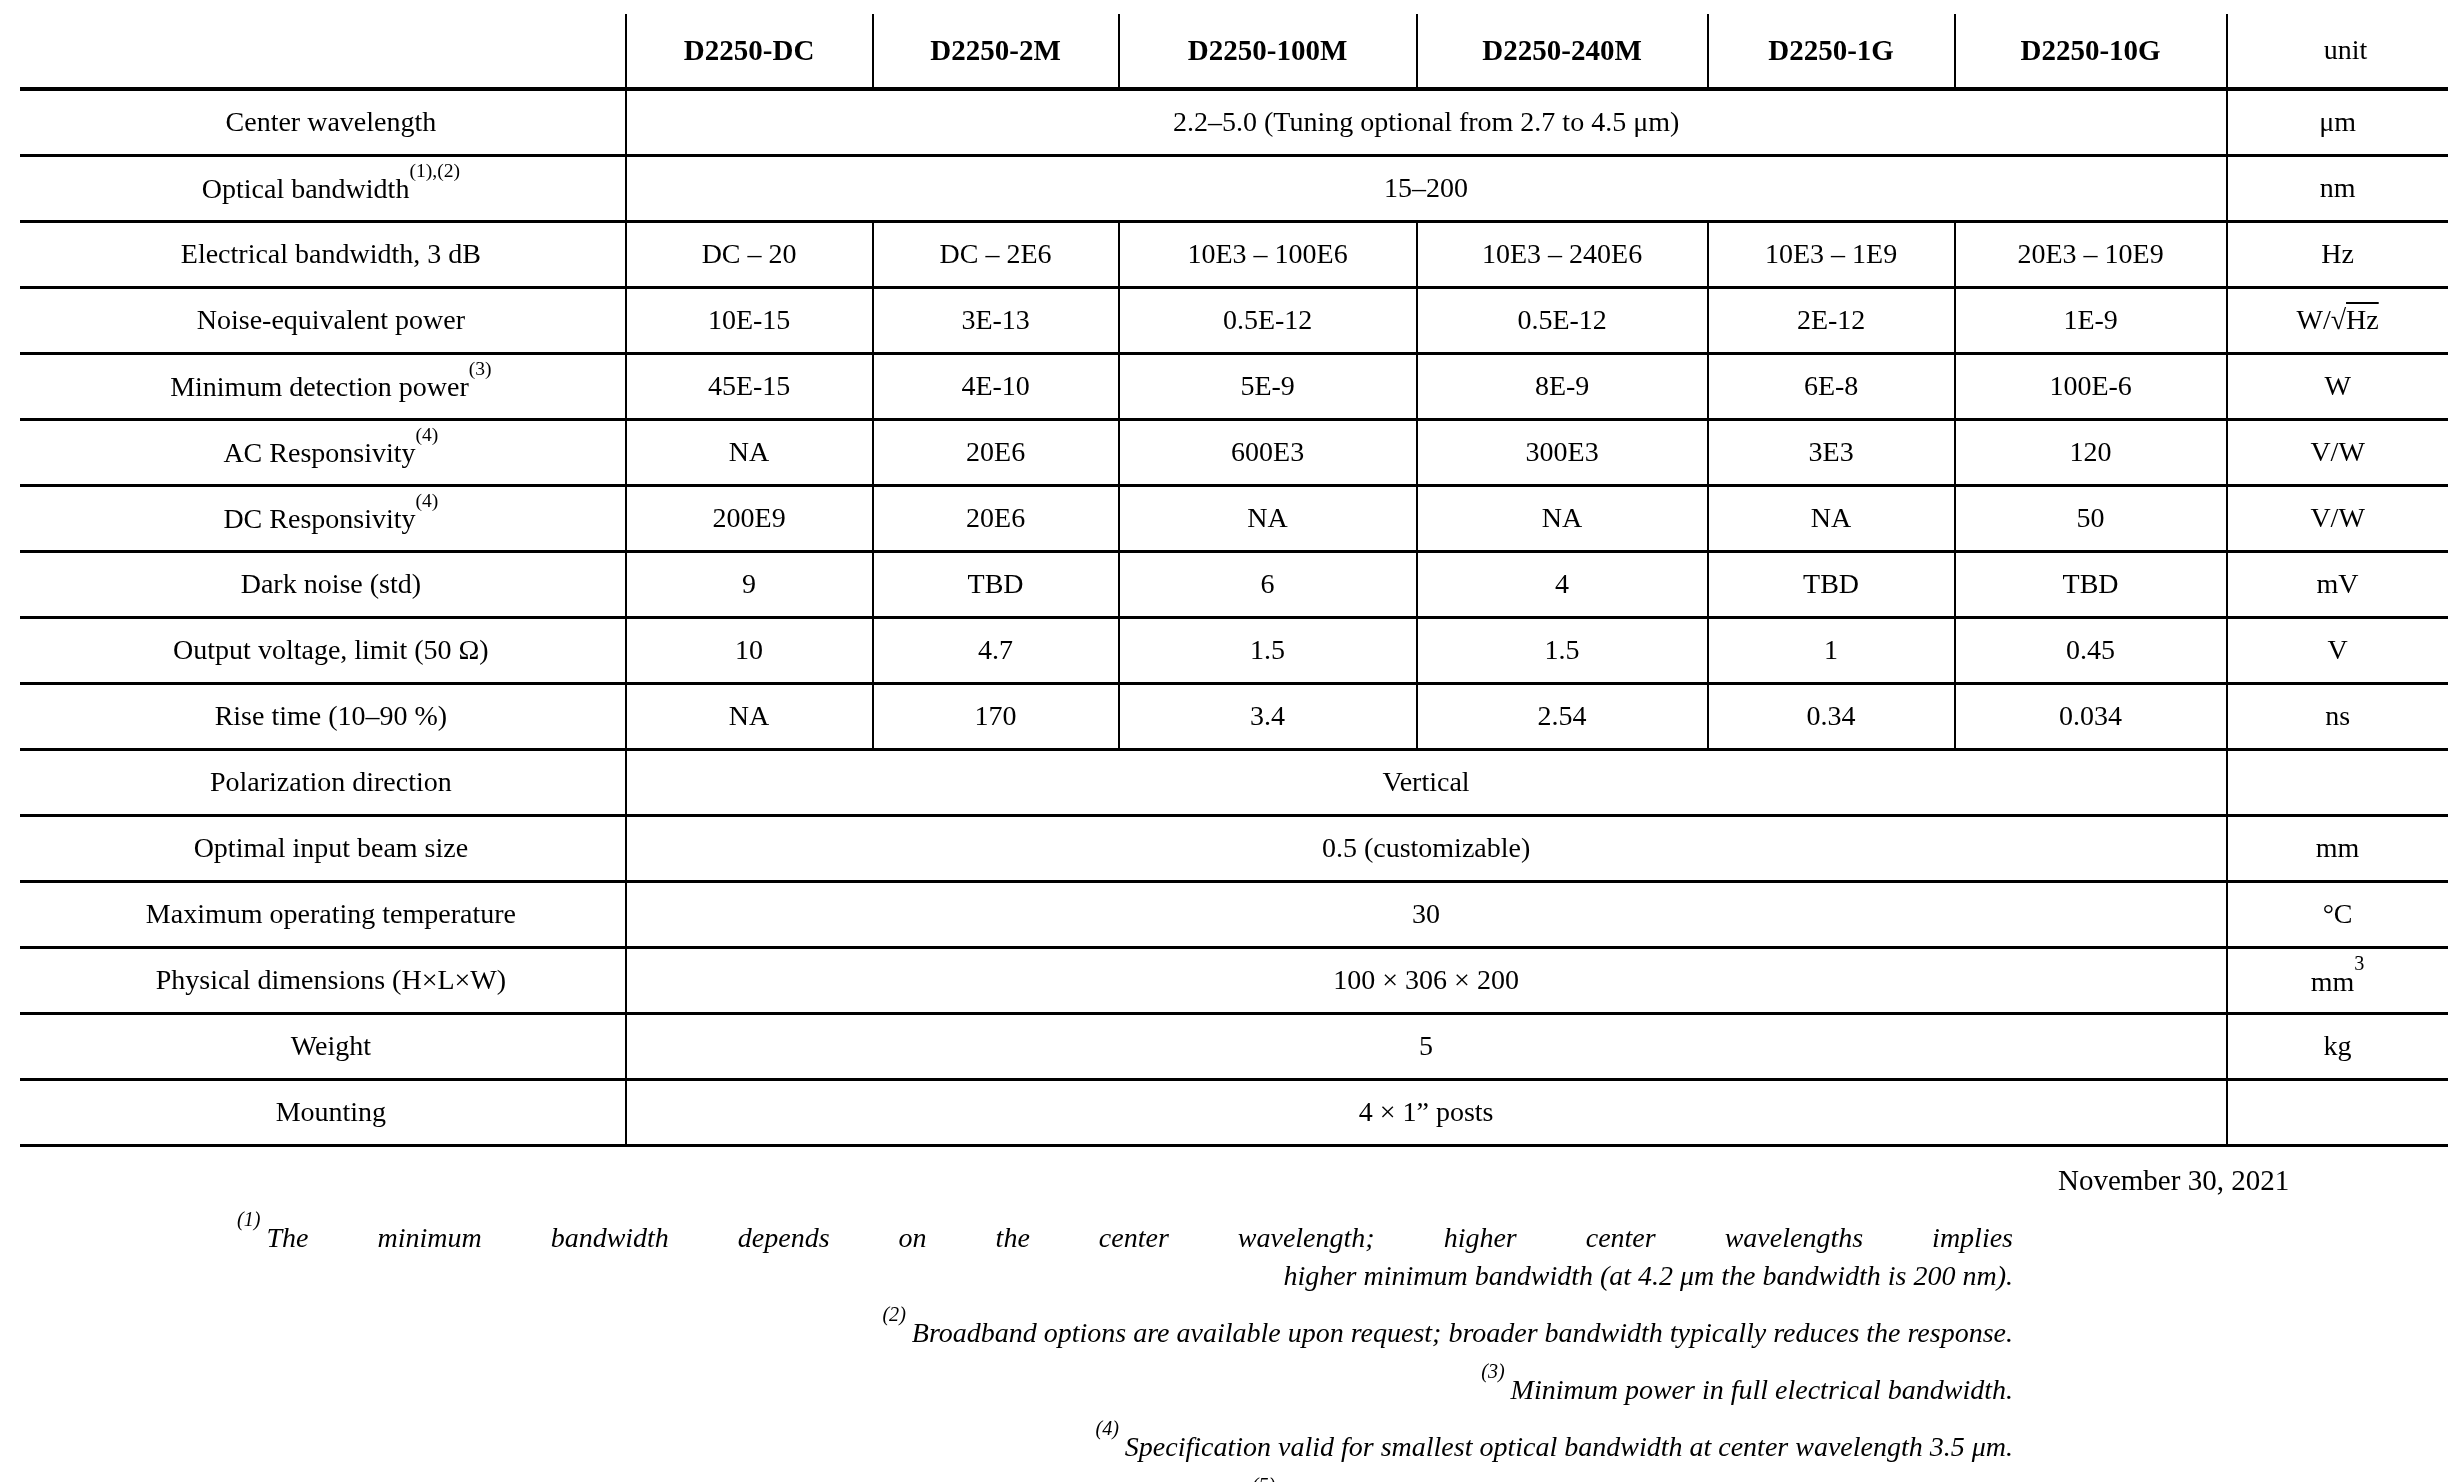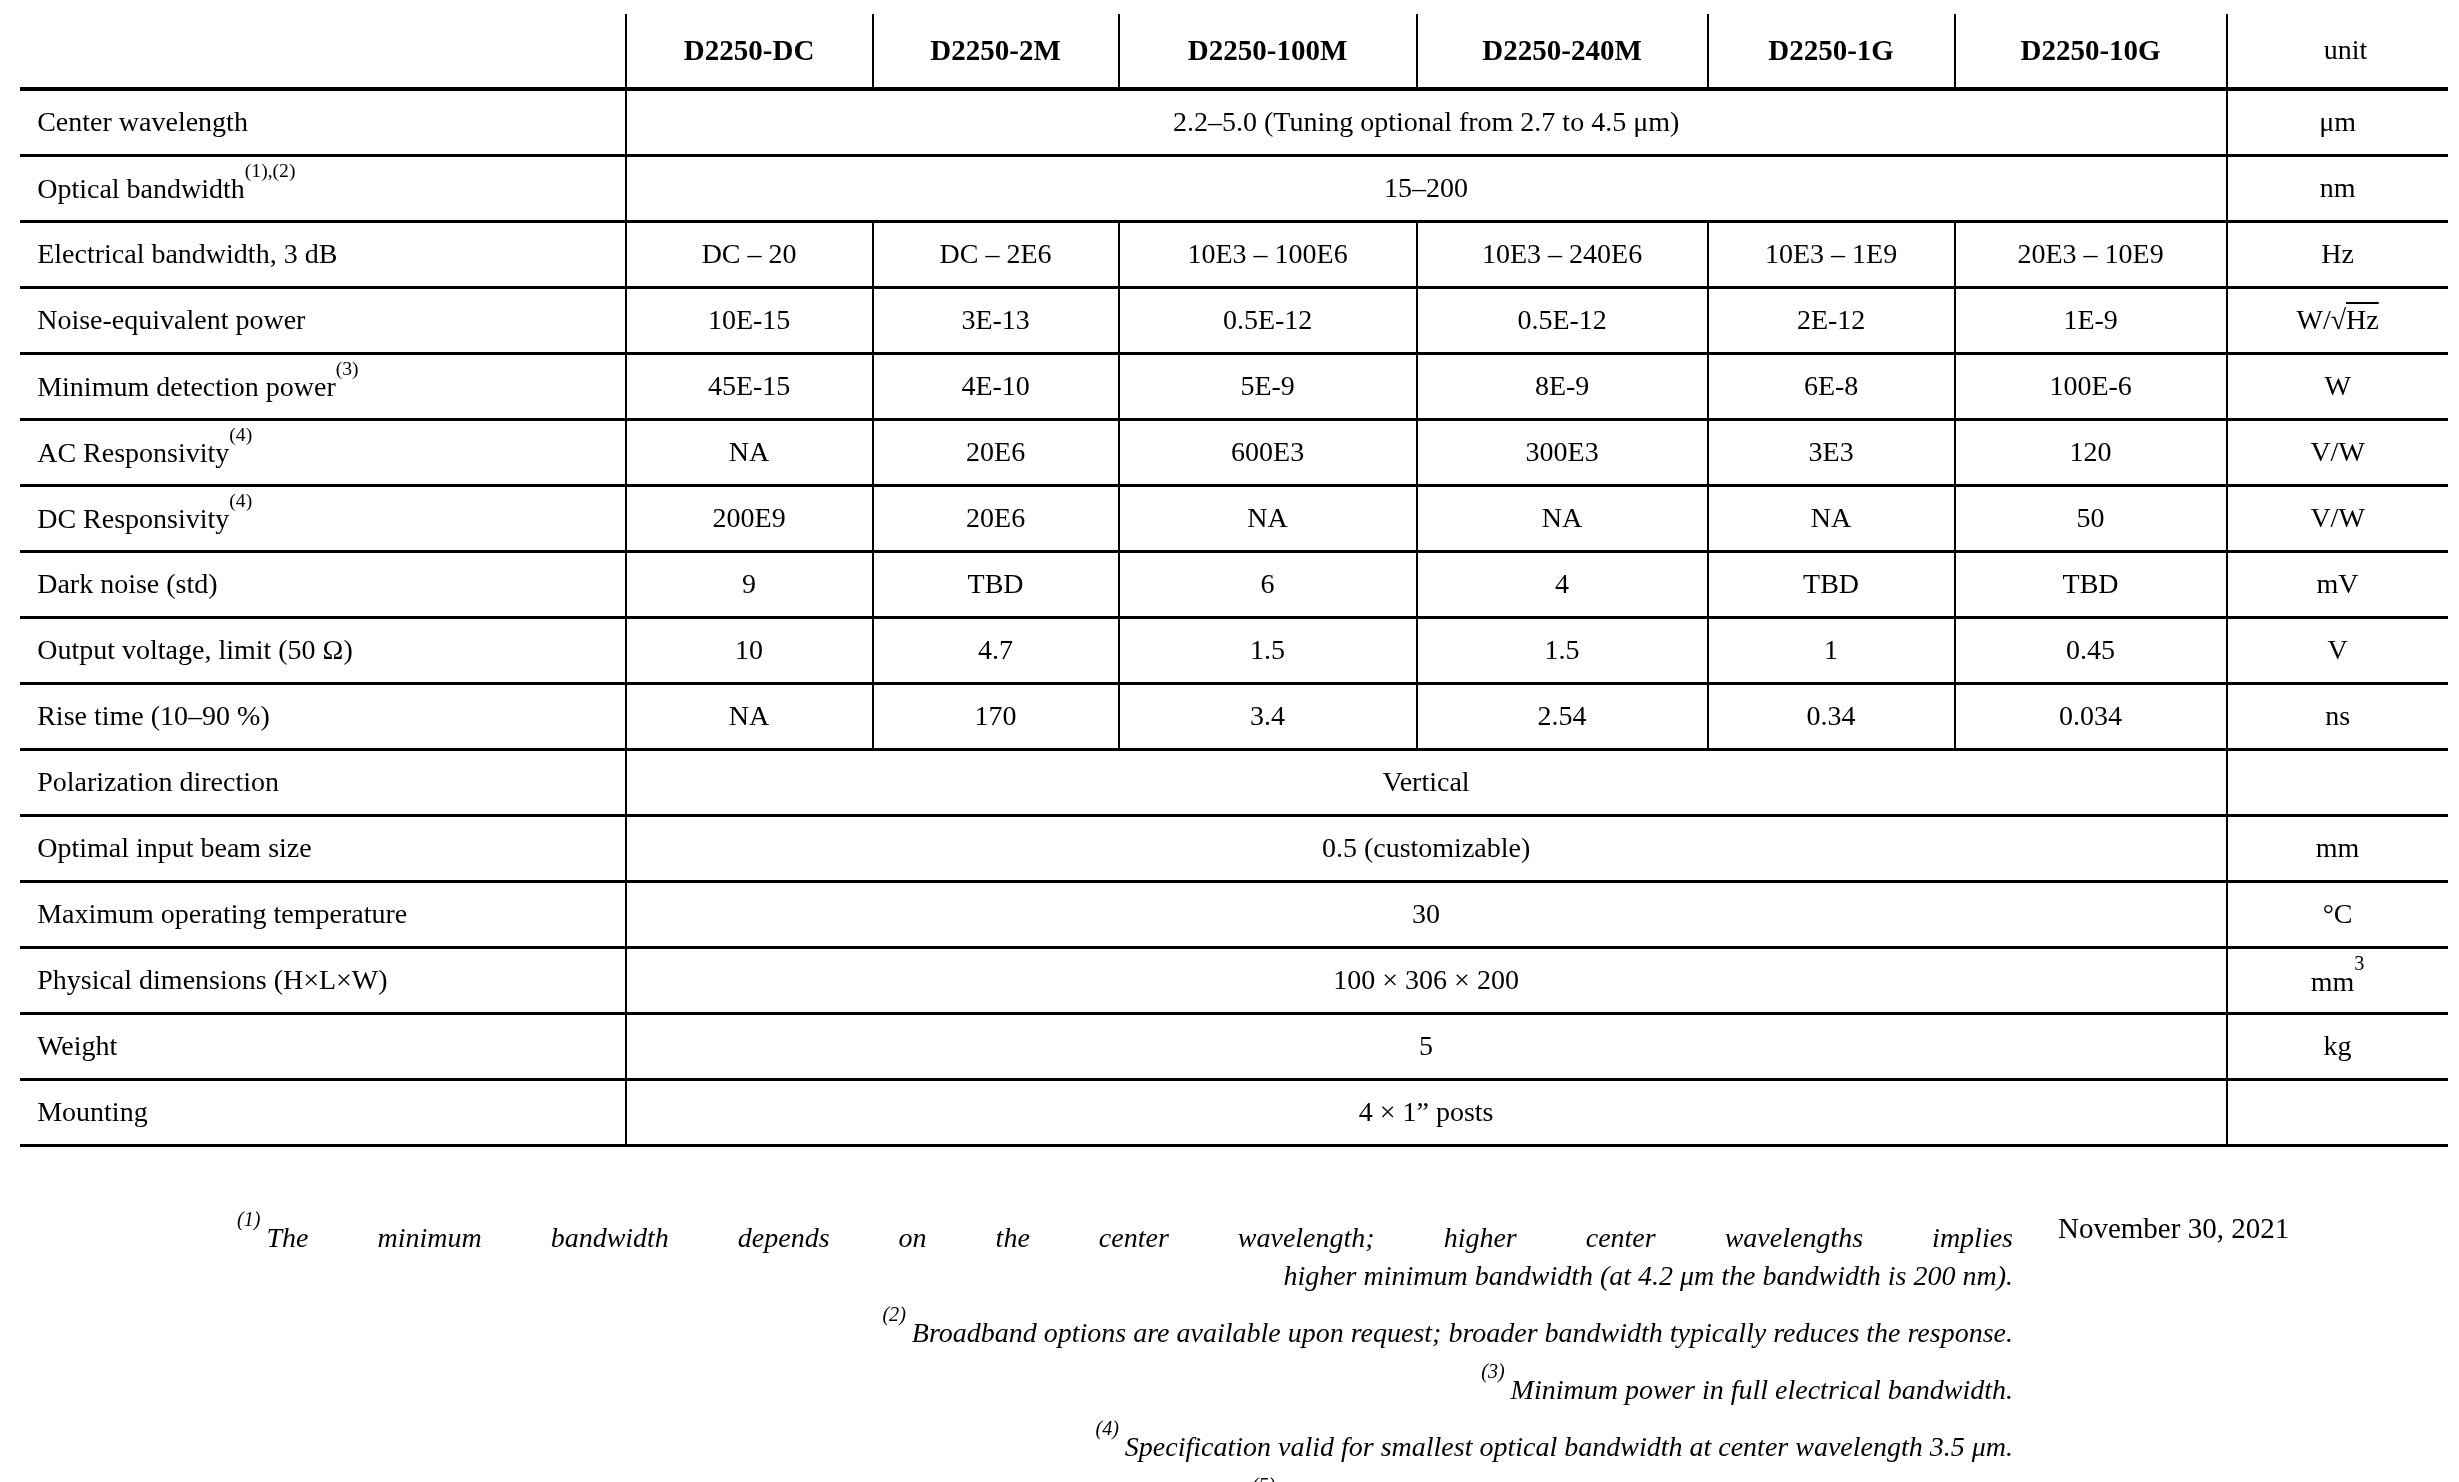--- a/index.html
+++ b/index.html
@@ -6,33 +6,33 @@
   body{position:relative;width:2459px;height:1483px;overflow:hidden;
        font-family:"Liberation Serif","DejaVu Serif",serif;color:#000;}
 
   table.spec{position:absolute;left:19.6px;top:13.7px;width:2427px;
              border-collapse:collapse;table-layout:fixed;font-size:28px;}
   .spec th,.spec td{padding:0;height:63px;vertical-align:middle;font-weight:normal;}
   .spec thead th{height:73px;border-bottom:4.9px solid #000;font-weight:bold;font-size:29px;text-align:center;}
   .spec thead th.unit-h{font-weight:normal;font-size:28px;padding-left:16px;}
   .spec tbody td{border-bottom:3.9px solid #000;}
   .vline{border-left:2px solid #000;}
-  td.rowlabel{text-align:left;padding-left:17.6px;font-family:Liberation Serif, serif;}
+  td.rowlabel{text-align:center;padding-left:17.6px;font-family:Liberation Serif, serif;}
   td.center{text-align:center;}
   sup.fnm{font-size:70%;position:relative;top:-0.55em;}
   .ol{text-decoration:overline;}
   sup.u3{font-size:72%;position:relative;top:-0.5em;}
 
   .footnotes{position:absolute;left:237px;top:1211px;width:1776px;font-size:28px;}
   .fn{margin-bottom:10.8px;font-style:italic;}
   .fn .line{line-height:38px;text-align:right;}
   .fn .line.full{text-align:justify;text-align-last:justify;}
   .fn sup.fmark{font-size:72%;position:relative;top:-0.55em;margin-right:5.9px;}
 
-  .rev-date{position:absolute;left:2058px;top:1212px;font-size:29px;}
+  .rev-date{position:absolute;left:2058px;top:1164px;font-size:29px;}
 </style>
 </head>
 <body>
 
 <table class="spec">
   <colgroup>
     <col style="width:606px">
       <col style="width:247px">
       <col style="width:246px">
     <col style="width:298px">

